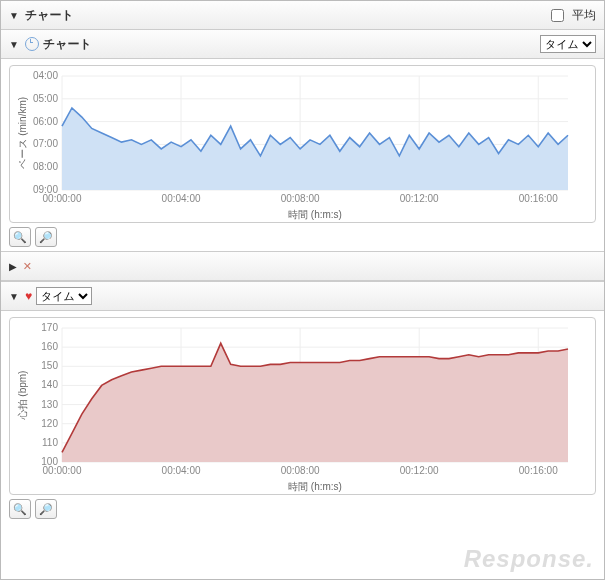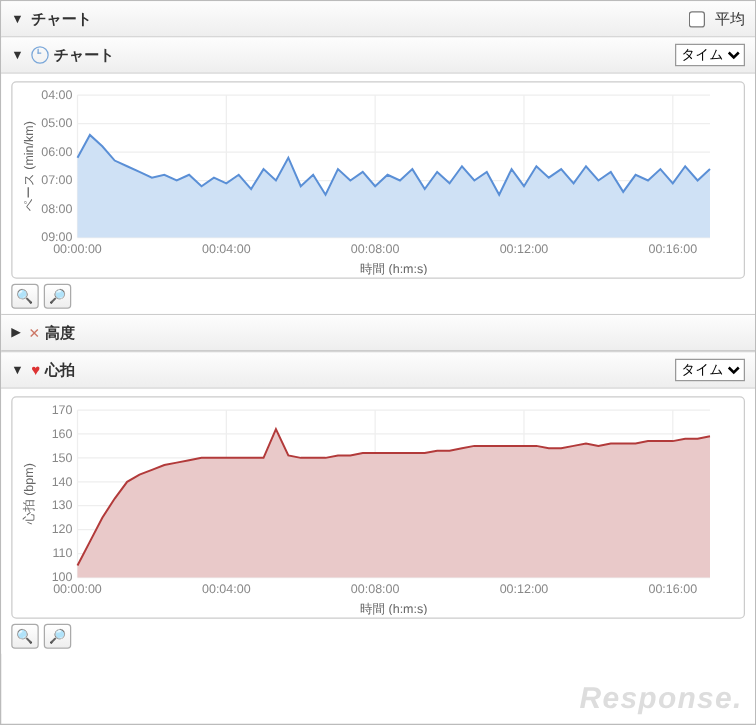--- a/index.html
+++ b/index.html
@@ -85,29 +85,27 @@
         <div class="tool">🔍</div>
         <div class="tool">🔎</div>
       </div>
     </div>
   </div>
 
   <div class="panel">
     <div class="hdr">
       <span class="tri">▶</span>
       <span class="icon-elev">✕</span>
-      <span class="ttl">高度</span>
     </div>
   </div>
 
   <div class="panel" style="border-bottom:none">
     <div class="hdr">
       <span class="tri">▼</span>
       <span class="icon-heart">♥</span>
-      <span class="ttl">心拍</span>
       <span class="right">
         <select>
           <option>タイム</option>
         </select>
       </span>
     </div>
     <div class="chart-wrap">
       <div class="chart-box">
         <svg id="svg-hr" width="560" height="170">
             <line x1="48" y1="140" x2="554" y2="140" stroke="#eee"></line>

